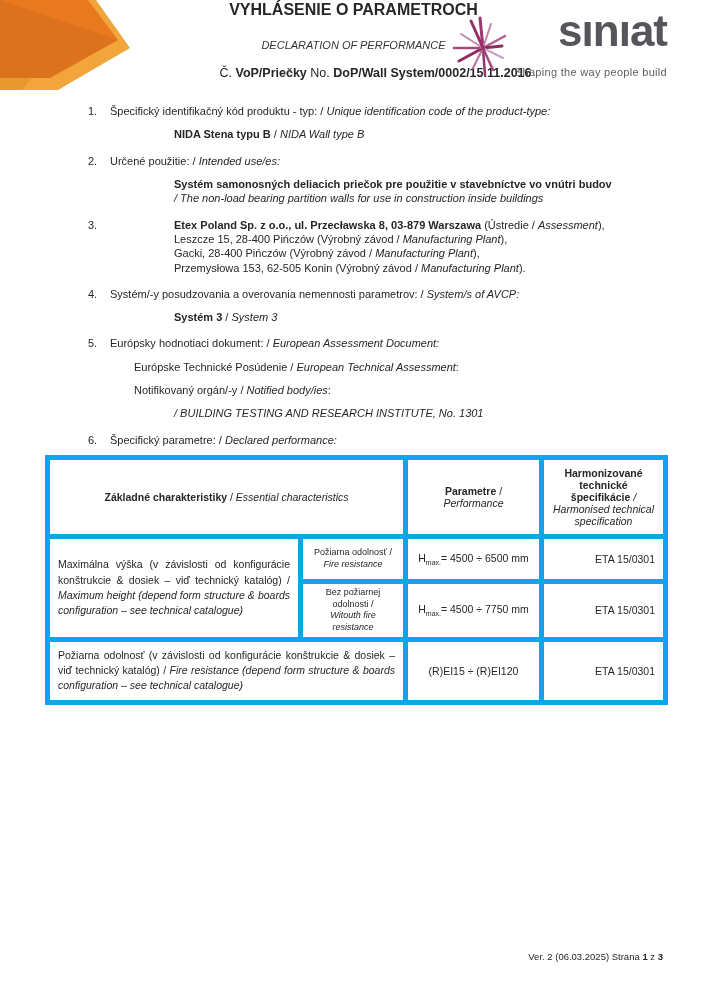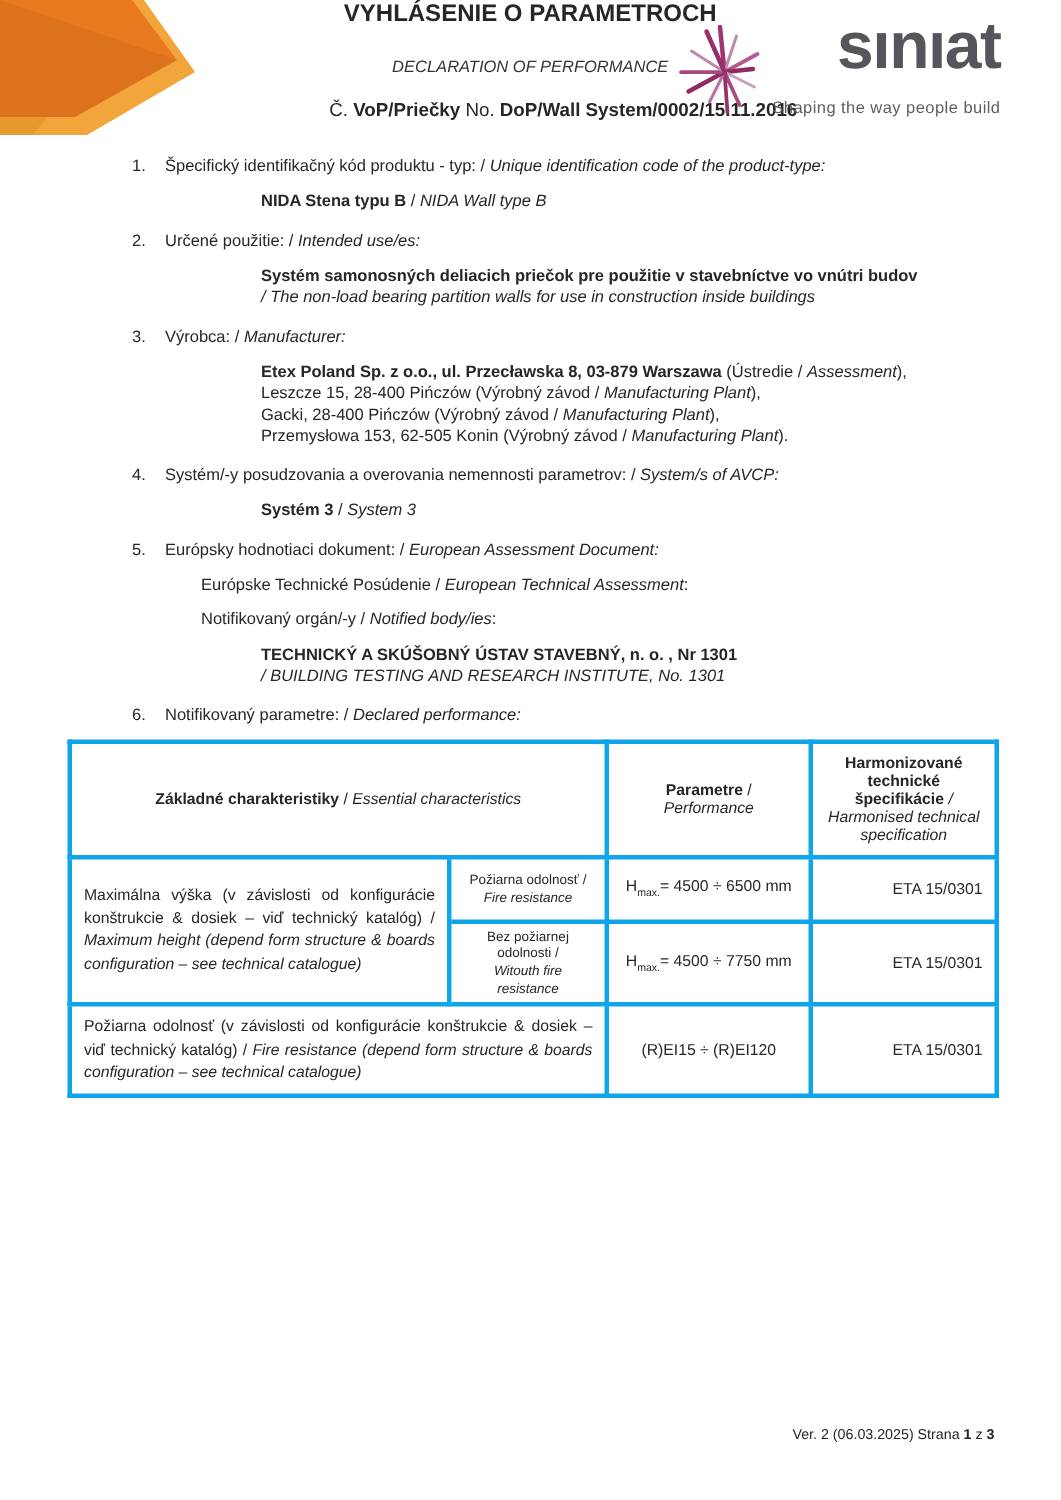--- a/index.html
+++ b/index.html
@@ -31,21 +31,21 @@
   .ilabel{margin-bottom:9px;}
   .icontent{margin-left:28px;margin-bottom:12px;padding-left:36px;}
   .para{margin-bottom:9px;padding-left:24px;}
   .b{font-weight:bold;}
   .i{font-style:italic;}
   
   table.decl{
     border-collapse:collapse;table-layout:fixed;
     margin:8px 0 0 45px;width:618px;font-size:10.5px;color:#262626;
   }
-  table.decl td{border:3px solid #0ea5e9;padding:3px 8px;vertical-align:middle;}
+  table.decl td{border:5px solid #0ea5e9;padding:3px 8px;vertical-align:middle;}
   td.hdr{text-align:center;font-size:10.5px;height:68px;}
   td.charcell{text-align:justify;line-height:1.45;}
   td.subcell{text-align:center;font-size:9px;line-height:1.3;padding:3px 4px;height:34px;}
   td.valcell{text-align:center;}
   td.speccell{text-align:right;}
   td.lastchar{height:52px;}
   sub.hsub{font-size:7px;}
   
   .footer{position:absolute;top:951px;right:44px;font-size:9.5px;color:#262626;}
 </style>
@@ -105,21 +105,20 @@
         <div class="icontent">
           <div class="b">Systém samonosných deliacich priečok pre použitie v stavebníctve vo vnútri budov</div>
           <div class="i">/ The non-load bearing partition walls for use in construction inside buildings</div>
         </div>
       </div>
     </div>
 
     <div class="item">
       <div class="num">3.</div>
       <div class="ibody">
-        <div class="ilabel"><span>Výrobca: /</span><span class="i"> Manufacturer:</span></div>
         <div class="icontent">
           <div><span class="b">Etex Poland Sp. z o.o., ul. Przecławska 8, 03-879 Warszawa</span><span> (Ústredie / </span><span class="i">Assessment</span><span>),</span></div>
           <div><span>Leszcze 15, 28-400 Pińczów (Výrobný závod / </span><span class="i">Manufacturing Plant</span><span>),</span></div>
           <div><span>Gacki, 28-400 Pińczów (Výrobný závod / </span><span class="i">Manufacturing Plant</span><span>),</span></div>
           <div><span>Przemysłowa 153, 62-505 Konin (Výrobný závod / </span><span class="i">Manufacturing Plant</span><span>).</span></div>
         </div>
       </div>
     </div>
 
     <div class="item">
@@ -130,30 +129,29 @@
       </div>
     </div>
 
     <div class="item">
       <div class="num">5.</div>
       <div class="ibody">
         <div class="ilabel"><span>Európsky hodnotiaci dokument: /</span><span class="i"> European Assessment Document:</span></div>
         <div class="para"><span>Európske Technické Posúdenie / </span><span class="i">European Technical Assessment</span><span>:</span></div>
         <div class="para"><span>Notifikovaný orgán/-y / </span><span class="i">Notified body/ies</span><span>:</span></div>
         <div class="icontent">
-          <div class="b">TECHNICKÝ A SKÚŠOBNÝ ÚSTAV STAVEBNÝ, n. o. , Nr 1301</div>
           <div class="i">/ BUILDING TESTING AND RESEARCH INSTITUTE, No. 1301</div>
         </div>
       </div>
     </div>
 
     <div class="item">
       <div class="num">6.</div>
       <div class="ibody">
-        <div><span>Notifikovaný parametre: /</span><span class="i"> Declared performance:</span></div>
+        <div><span>Špecifický parametre: /</span><span class="i"> Declared performance:</span></div>
       </div>
     </div>
   </div>
 
   <table class="decl">
     <colgroup>
         <col style="width:253px">
         <col style="width:105px">
         <col style="width:136px">
         <col style="width:124px">

